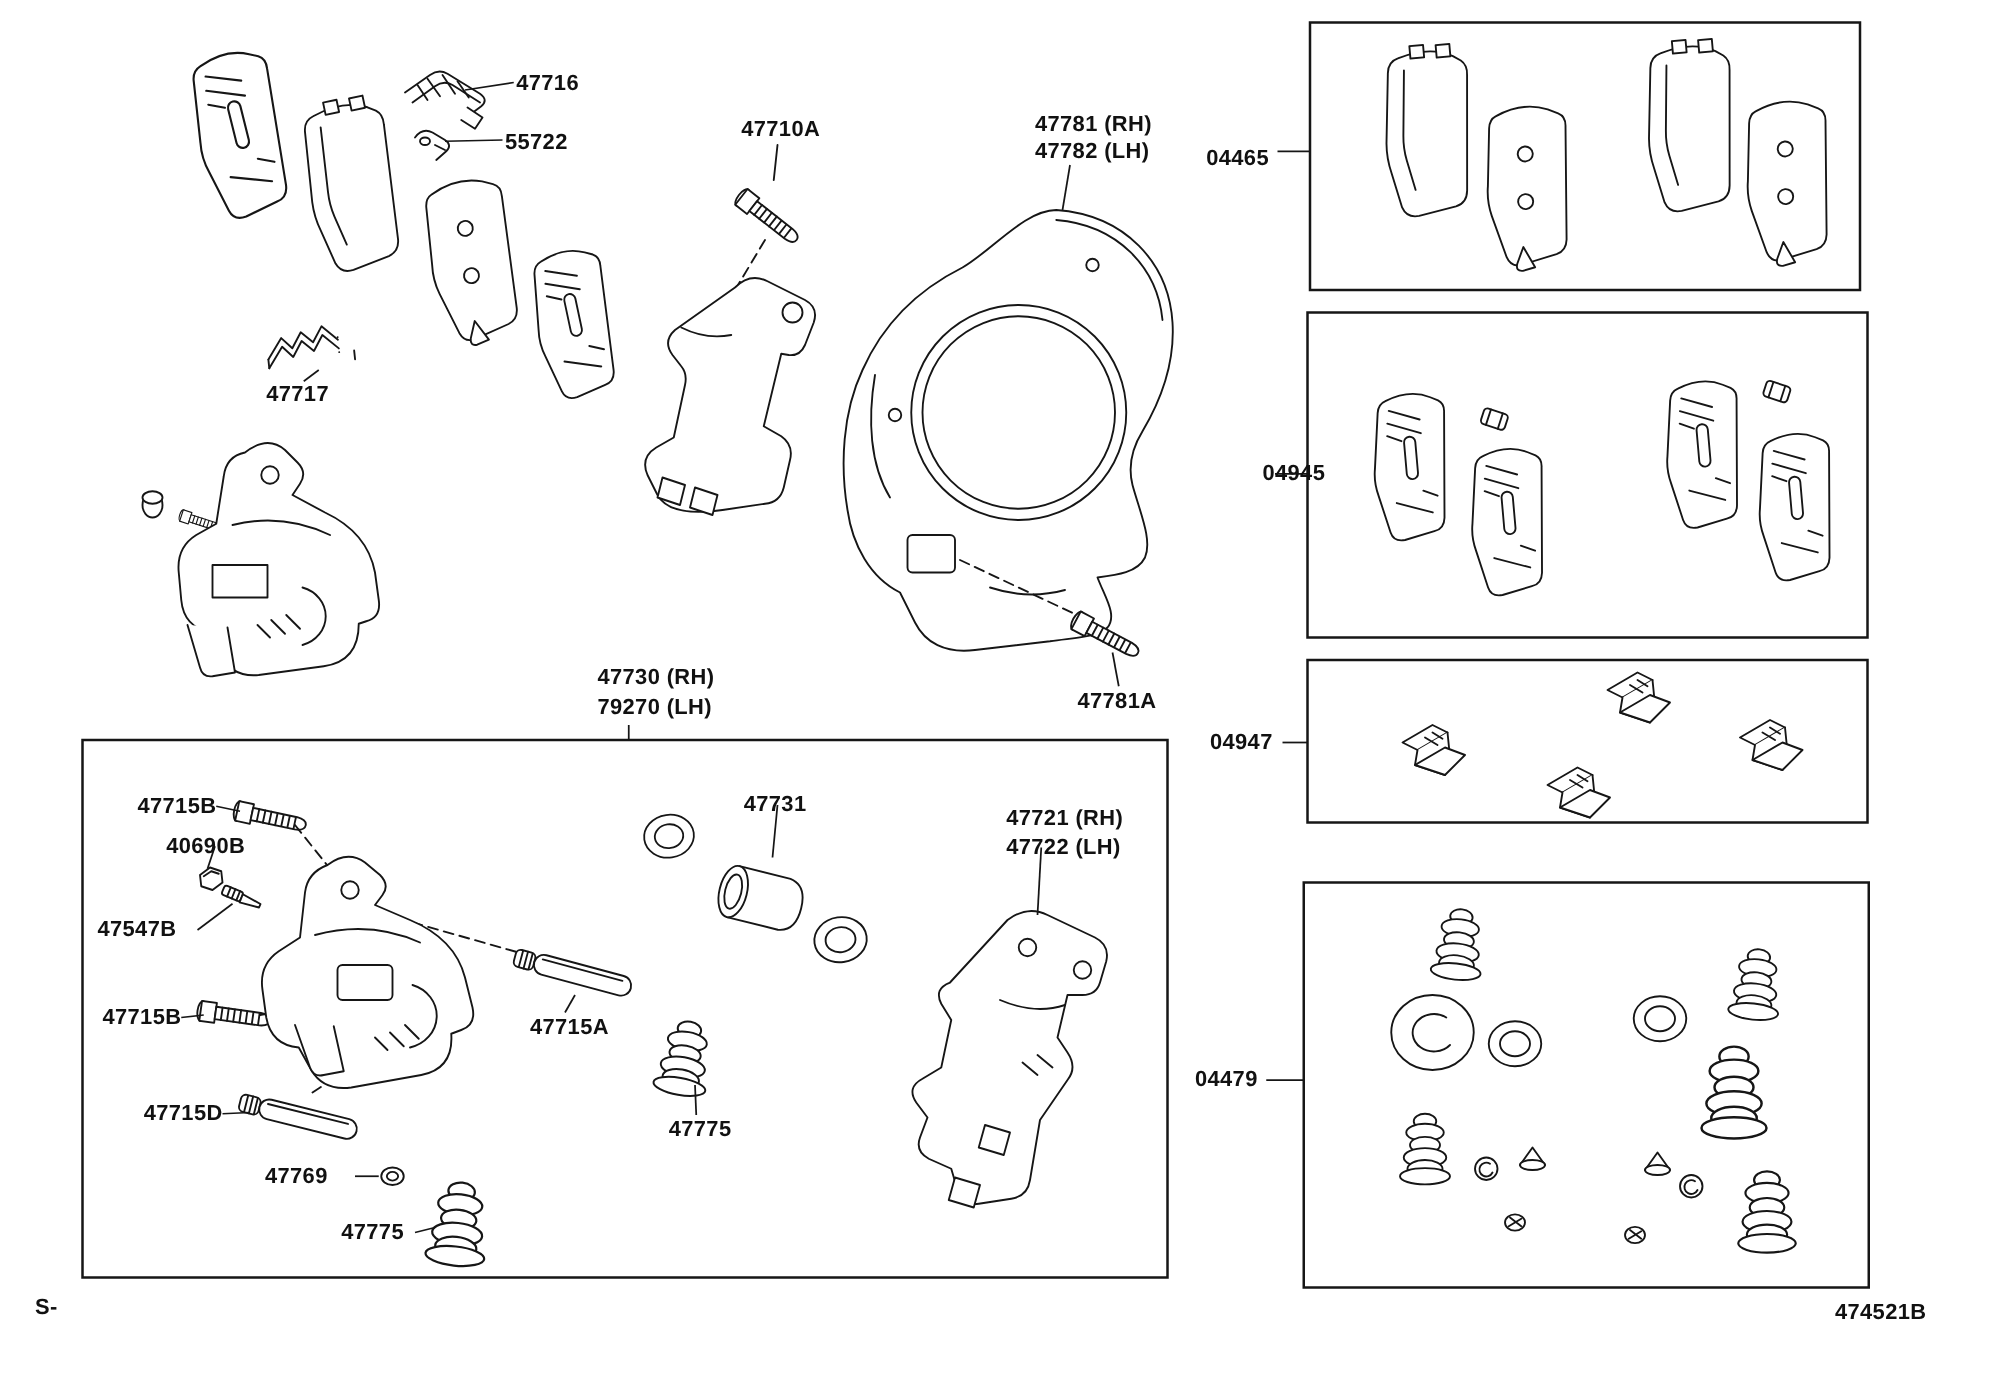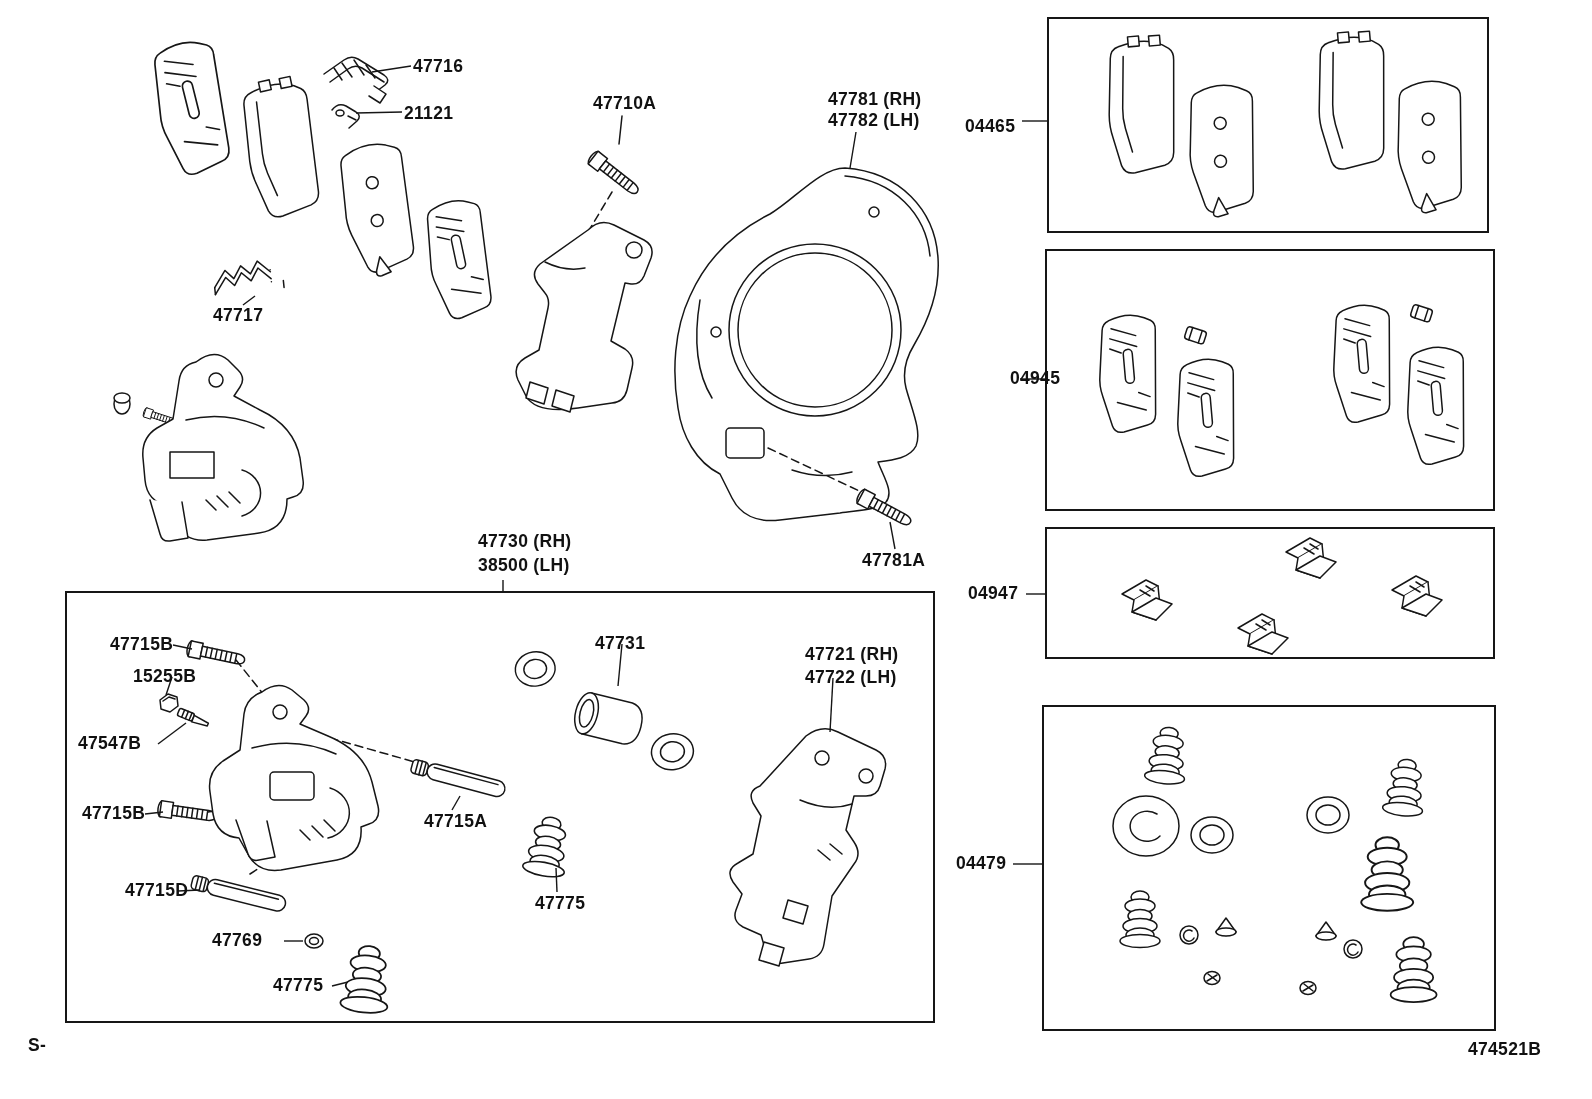--- a/index.html
+++ b/index.html
@@ -285,40 +285,40 @@
     <path d="M452,810 L460,796"></path>
     <path d="M178,891 L200,890"></path>
     <path d="M557,892 L556,868"></path>
     <path d="M284,941 L303,941"></path>
     <path d="M332,986 L348,982"></path>
     <path d="M1013,864 L1043,864"></path>
   </g>
 </svg>
 
 <div class="lbl" style="left:413px;top:57px">47716</div>
-<div class="lbl" style="left:404px;top:104px">21121</div>
+<div class="lbl" style="left:404px;top:104px">55722</div>
 <div class="lbl" style="left:593px;top:94px">47710A</div>
 <div class="lbl" style="left:828px;top:90px">47781 (RH)</div>
 <div class="lbl" style="left:828px;top:111px">47782 (LH)</div>
 <div class="lbl" style="left:965px;top:117px">04465</div>
 <div class="lbl" style="left:213px;top:306px">47717</div>
 <div class="lbl" style="left:1010px;top:369px">04945</div>
 <div class="lbl" style="left:478px;top:532px">47730 (RH)</div>
-<div class="lbl" style="left:478px;top:556px">38500 (LH)</div>
+<div class="lbl" style="left:478px;top:556px">79270 (LH)</div>
 <div class="lbl" style="left:862px;top:551px">47781A</div>
 <div class="lbl" style="left:968px;top:584px">04947</div>
 <div class="lbl" style="left:110px;top:635px">47715B</div>
-<div class="lbl" style="left:133px;top:667px">15255B</div>
+<div class="lbl" style="left:133px;top:667px">40690B</div>
 <div class="lbl" style="left:78px;top:734px">47547B</div>
 <div class="lbl" style="left:595px;top:634px">47731</div>
 <div class="lbl" style="left:805px;top:645px">47721 (RH)</div>
 <div class="lbl" style="left:805px;top:668px">47722 (LH)</div>
 <div class="lbl" style="left:82px;top:804px">47715B</div>
 <div class="lbl" style="left:424px;top:812px">47715A</div>
-<div class="lbl" style="left:125px;top:881px">47715D</div>
+<div class="lbl" style="left:115px;top:881px">47715D</div>
 <div class="lbl" style="left:535px;top:894px">47775</div>
 <div class="lbl" style="left:212px;top:931px">47769</div>
 <div class="lbl" style="left:273px;top:976px">47775</div>
 <div class="lbl" style="left:956px;top:854px">04479</div>
 
 <div class="lbl" style="left:28px;top:1036px">S-</div>
 <div class="lbl" style="left:1468px;top:1040px">474521B</div>
 
 </div>
 

